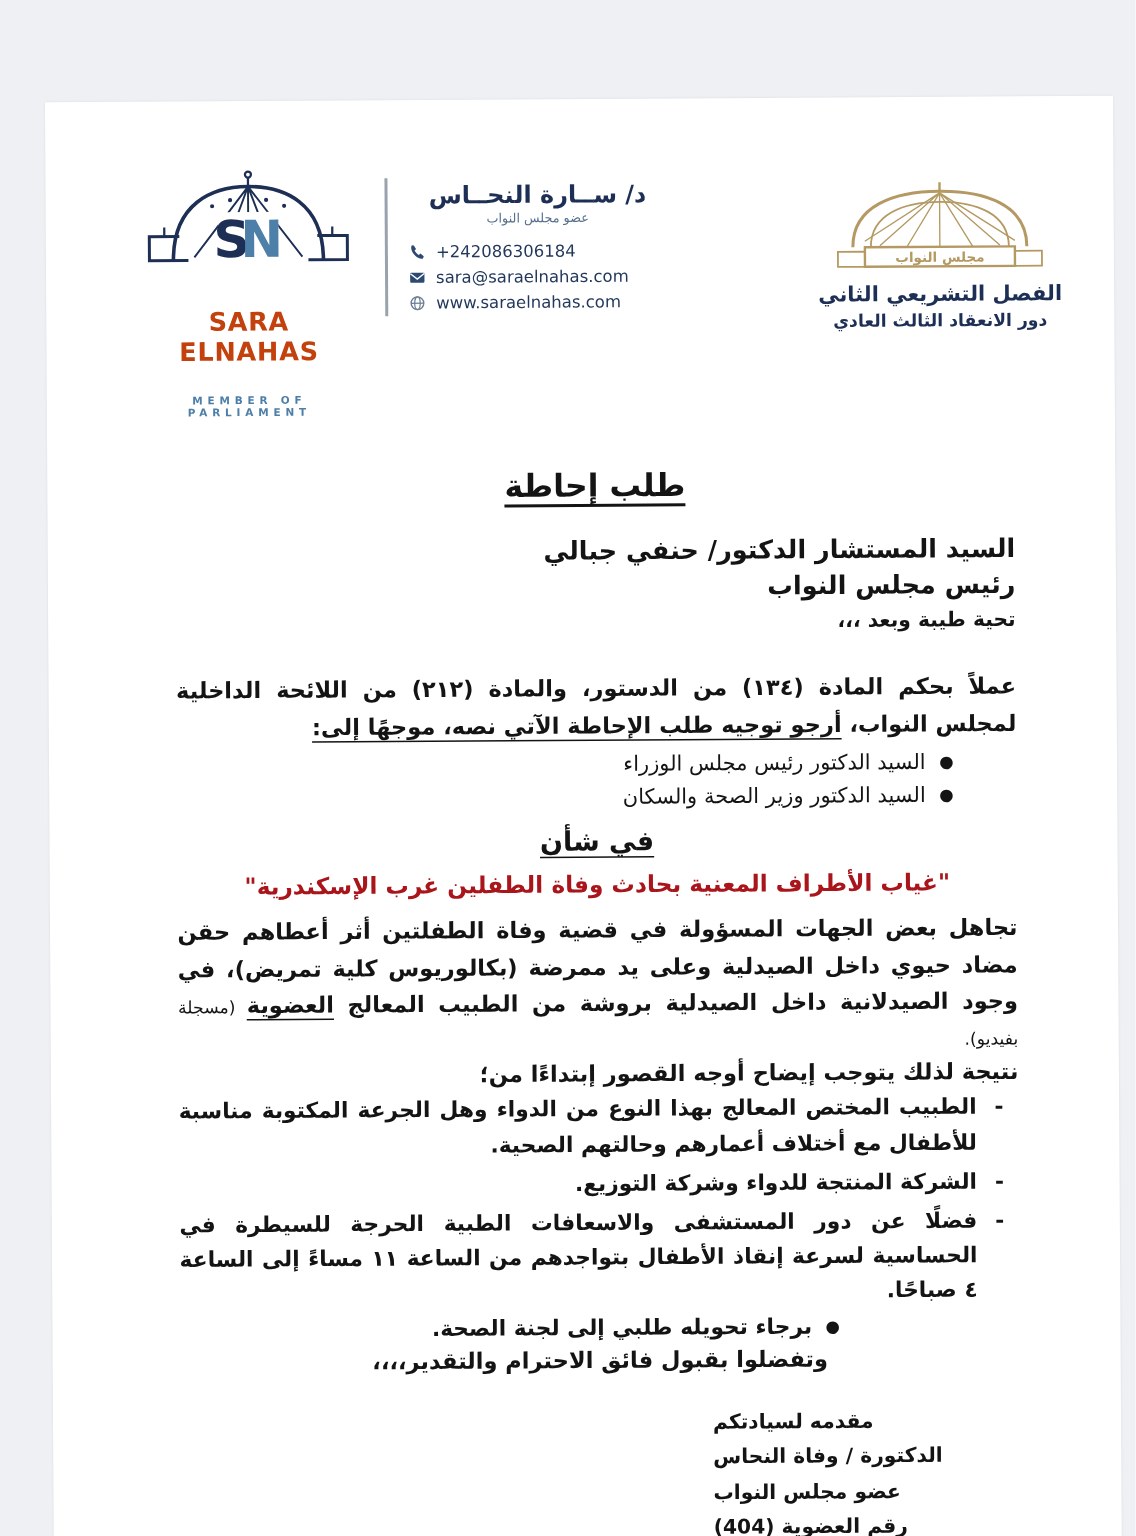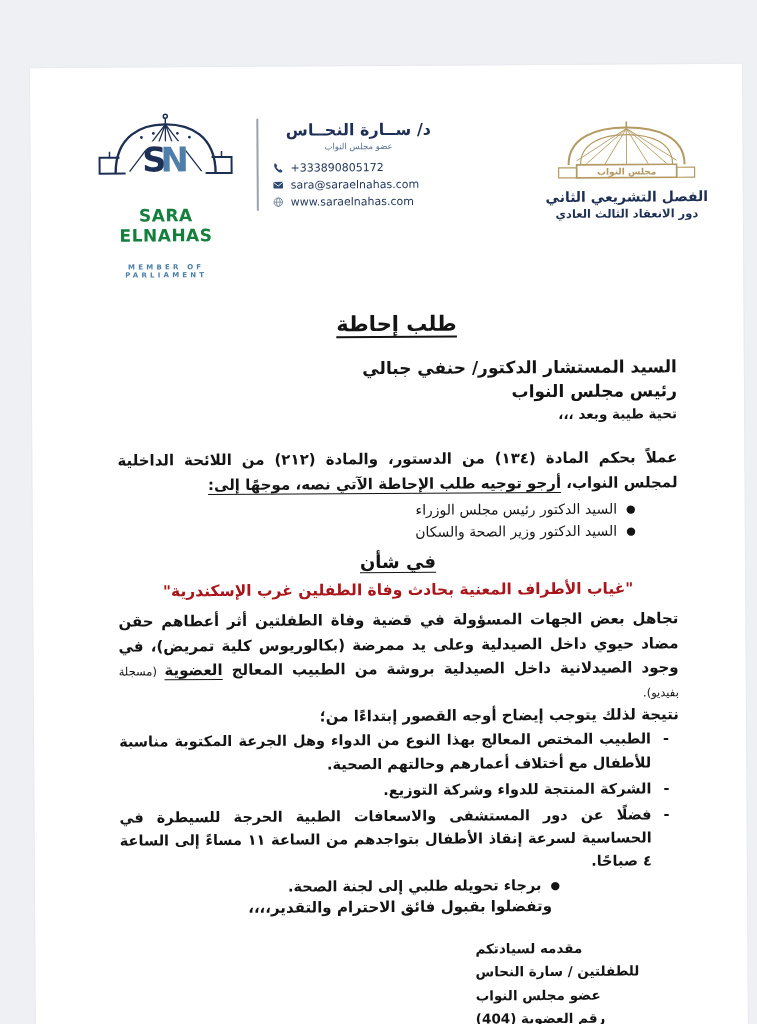--- a/index.html
+++ b/index.html
@@ -22,21 +22,21 @@
   .letterhead {
     display: flex;
     align-items: flex-start;
     margin: 44px 30px 0 26px;
     direction: ltr;
   }
   .mp-logo { width: 150px; text-align: center; margin-left: 34px; }
   .mp-logo svg { display: block; margin: 0 auto; }
   .mp-name {
     font-size: 17px; font-weight: bold; letter-spacing: 0.5px;
-    color: #15803d; margin-top: -2px;
+    color: #c2410c; margin-top: -2px;
   }
   .mp-sub {
     font-size: 7px; font-weight: bold; letter-spacing: 3.2px;
     color: #4d7fa8; margin-top: 18px;
   }
   .lh-divider {
     width: 2px; height: 92px; background: #9aa3ad;
     margin: 8px 14px 0 16px; flex: none;
   }
   .contact { margin-top: 10px; width: 172px; }
@@ -178,21 +178,21 @@
     <div class="lh-divider"></div>
 
     <div class="contact">
       <div class="contact-name">د/ ســارة النحــاس</div>
       <div class="contact-title">عضو مجلس النواب</div>
 
       <div class="contact-row">
         <svg class="cicon" viewBox="0 0 12 12">
           <path d="M2.2,0.8 C1.2,2.2 1.6,5 3.8,7.6 C6,10.2 8.8,11.2 10.2,10.6 L10.8,9 L8.4,7 L7.2,8 C6.2,7.6 4.6,6 4.2,4.8 L5.2,3.6 L3.6,1 Z" fill="#2c4a72"></path>
         </svg>
-        <span>+333890805172</span>
+        <span>+242086306184</span>
       </div>
 
       <div class="contact-row">
         <svg class="cicon" viewBox="0 0 12 12">
           <rect x="0.8" y="2.4" width="10.4" height="7.2" fill="#2c4a72" rx="0.8"></rect>
           <path d="M1,3 L6,7 L11,3" stroke="#ffffff" stroke-width="1" fill="none"></path>
         </svg>
         <span>sara@saraelnahas.com</span>
       </div>
 
@@ -273,18 +273,18 @@
     <div class="request">
       <span class="bullet">●</span>
       <span>برجاء تحويله طلبي إلى لجنة الصحة.</span>
     </div>
 
     <div class="closing">وتفضلوا بقبول فائق الاحترام والتقدير،،،،</div>
   </main>
 
   <div class="signature">
     <div>مقدمه لسيادتكم</div>
-    <div>للطفلتين / سارة النحاس</div>
+    <div>الدكتورة / وفاة النحاس</div>
     <div>عضو مجلس النواب</div>
     <div>رقم العضوية (404)</div>
   </div>
 
 </div>
 
 </body></html>

